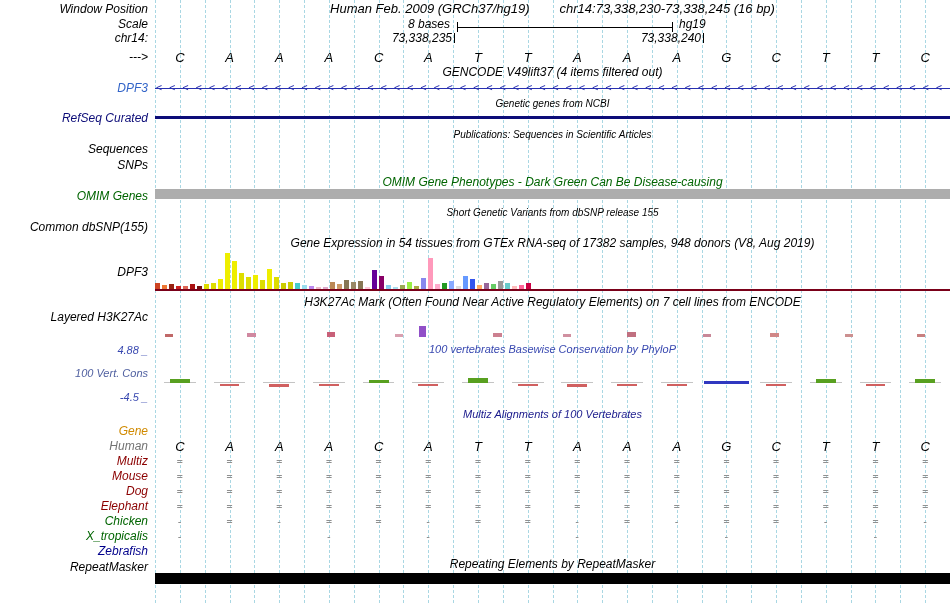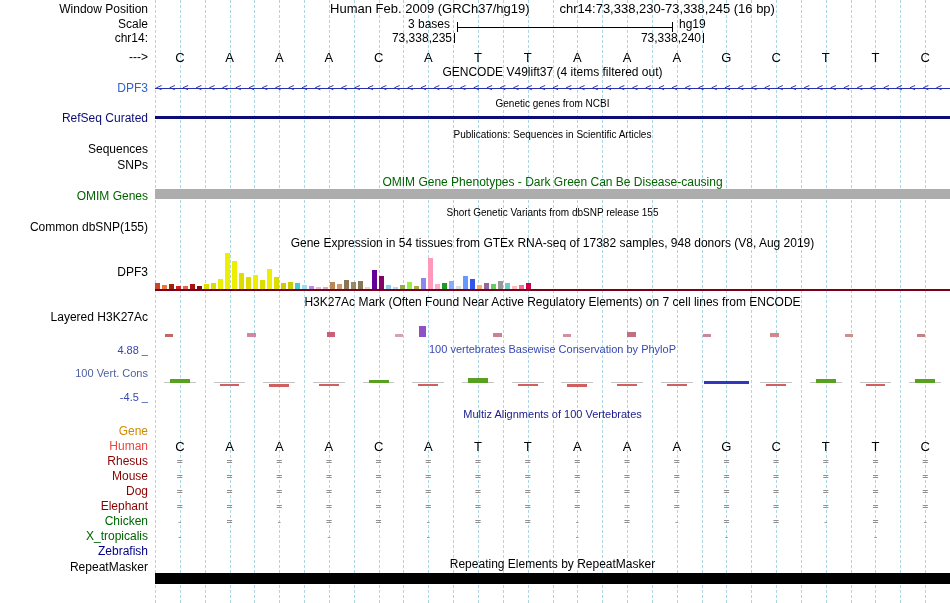--- a/index.html
+++ b/index.html
@@ -1,17 +1,17 @@
 <!DOCTYPE html>
 <html><head>
 <meta charset="utf-8">
 <style>
   html,body{margin:0;padding:0;background:#fff;}
   #browser{position:relative;width:950px;height:603px;background:#fff;overflow:hidden;
-           font-family:"Liberation Sans","DejaVu Sans",sans-serif;color:#000;}
+           font-family:"Liberation Sans","DejaVu Sans",sans-serif;color:#000;font-style:italic;}
   .gridline{position:absolute;top:0;height:603px;width:1px;
             background-image:linear-gradient(to bottom,#a9d7e3 65%,rgba(0,0,0,0) 65%);
             background-size:1px 5px;}
   .glabel{position:absolute;left:0;width:148px;text-align:right;font-size:12px;line-height:14px;white-space:nowrap;z-index:2;}
   .ctitle{position:absolute;left:155px;width:795px;text-align:center;font-size:12px;line-height:13px;z-index:2;}
   .ctitle.sm{font-size:10px;}
   .title-main{display:flex;justify-content:center;gap:30px;font-size:13px;}
   .scale-value{position:absolute;left:330px;width:120px;top:17px;text-align:right;font-size:12px;z-index:2;}
   .scale-line{position:absolute;left:457px;top:27px;width:216px;height:1px;background:#000;z-index:2;}
   .scale-tick{position:absolute;top:22px;width:1px;height:10px;background:#000;z-index:2;}
@@ -88,21 +88,21 @@
       <div class="gridline" style="left: 925.16px;"></div>
     </div>
 
   <div class="glabel" style="top:2px">Window Position</div>
   <div class="ctitle title-main" style="top:2px">
     <span>Human Feb. 2009 (GRCh37/hg19)</span>
     <span>chr14:73,338,230-73,338,245 (16 bp)</span>
   </div>
 
   <div class="glabel" style="top:17px">Scale</div>
-  <div class="scale-value">3 bases</div>
+  <div class="scale-value">8 bases</div>
   <div class="scale-line"></div>
   <div class="scale-tick" style="left:457px"></div>
   <div class="scale-tick" style="left:672px"></div>
   <div class="scale-asm">hg19</div>
 
   <div class="glabel" style="top:31px">chr14:</div>
   <div class="coord coord-left">73,338,235</div>
   <div class="coord-tick" style="left:454px"></div>
   <div class="coord coord-right">73,338,240</div>
   <div class="coord-tick" style="left:703px"></div>
@@ -309,40 +309,40 @@
         <span class="bcell"></span>
         <span class="bcell"></span>
         <span class="bcell"></span>
         <span class="bcell"></span>
         <span class="bcell"></span>
         <span class="bcell"></span>
         <span class="bcell"></span>
         <span class="bcell"></span>
         <span class="bcell"></span>
       </div>
-      <div class="glabel mz-label" style="top: 439px; color: #ef4444;">Human</div>
+      <div class="glabel mz-label" style="top: 439px; color: #737373;">Human</div>
       <div class="base-row mz-seq" style="top: 439px;">
         <span class="bcell">C</span>
         <span class="bcell">A</span>
         <span class="bcell">A</span>
         <span class="bcell">A</span>
         <span class="bcell">C</span>
         <span class="bcell">A</span>
         <span class="bcell">T</span>
         <span class="bcell">T</span>
         <span class="bcell">A</span>
         <span class="bcell">A</span>
         <span class="bcell">A</span>
         <span class="bcell">G</span>
         <span class="bcell">C</span>
         <span class="bcell">T</span>
         <span class="bcell">T</span>
         <span class="bcell">C</span>
       </div>
-      <div class="glabel mz-label" style="top: 454px; color: rgb(139, 0, 0);">Rhesus</div>
+      <div class="glabel mz-label" style="top: 454px; color: rgb(139, 0, 0);">Multiz</div>
       <div class="base-row mz-aln" style="top: 454px;">
         <span class="bcell">=</span>
         <span class="bcell">=</span>
         <span class="bcell">=</span>
         <span class="bcell">=</span>
         <span class="bcell">=</span>
         <span class="bcell">=</span>
         <span class="bcell">=</span>
         <span class="bcell">=</span>
         <span class="bcell">=</span>

